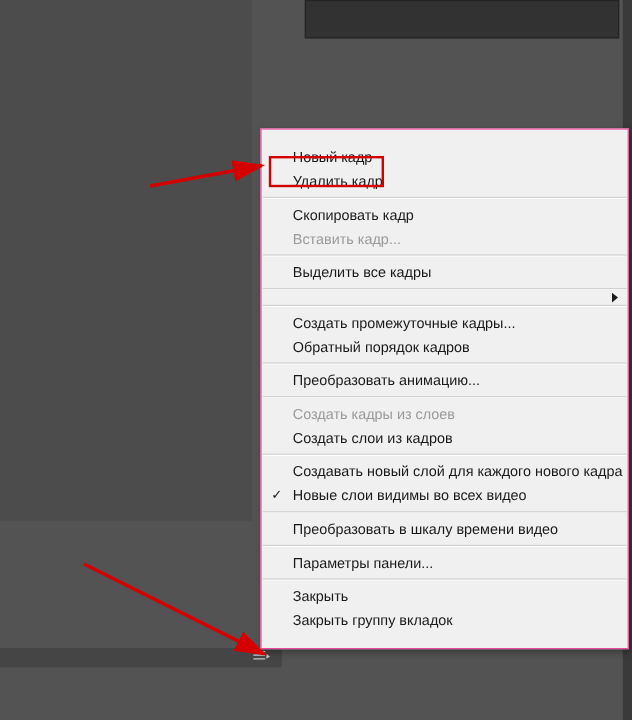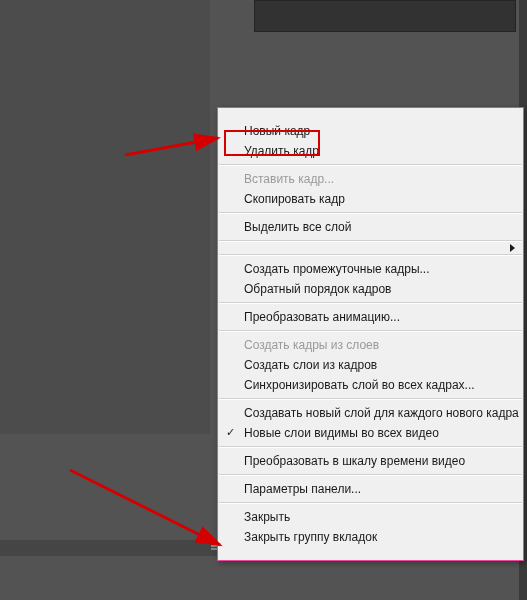--- a/index.html
+++ b/index.html
@@ -151,37 +151,36 @@
         <line x1="0" y1="7" x2="10" y2="7" stroke="#c8c8c8" stroke-width="1"></line>
         <polygon points="11,3 14,5 11,7" fill="#c8c8c8"></polygon>
       </svg>
     </span>
   </div>
 
   <div class="context-menu">
     <div class="menu-item">Новый кадр</div>
     <div class="menu-item">Удалить кадр</div>
     <div class="menu-sep"></div>
+    <div class="menu-item">Скопировать кадр</div>
     <div class="menu-item disabled">Вставить кадр...</div>
-    <div class="menu-item">Скопировать кадр</div>
-    <div class="menu-sep"></div>
-    <div class="menu-item">Выделить все слой</div>
+    <div class="menu-sep"></div>
+    <div class="menu-item">Выделить все кадры</div>
     <div class="menu-sep"></div>
     <div class="menu-item">
       <span class="submenu-arrow"></span>
     </div>
     <div class="menu-sep"></div>
     <div class="menu-item">Создать промежуточные кадры...</div>
     <div class="menu-item">Обратный порядок кадров</div>
     <div class="menu-sep"></div>
     <div class="menu-item">Преобразовать анимацию...</div>
     <div class="menu-sep"></div>
     <div class="menu-item disabled">Создать кадры из слоев</div>
     <div class="menu-item">Создать слои из кадров</div>
-    <div class="menu-item">Синхронизировать слой во всех кадрах...</div>
     <div class="menu-sep"></div>
     <div class="menu-item">Создавать новый слой для каждого нового кадра</div>
     <div class="menu-item">
       <span class="check">✓</span>
       <span>Новые слои видимы во всех видео</span>
     </div>
     <div class="menu-sep"></div>
     <div class="menu-item">Преобразовать в шкалу времени видео</div>
     <div class="menu-sep"></div>
     <div class="menu-item">Параметры панели...</div>

